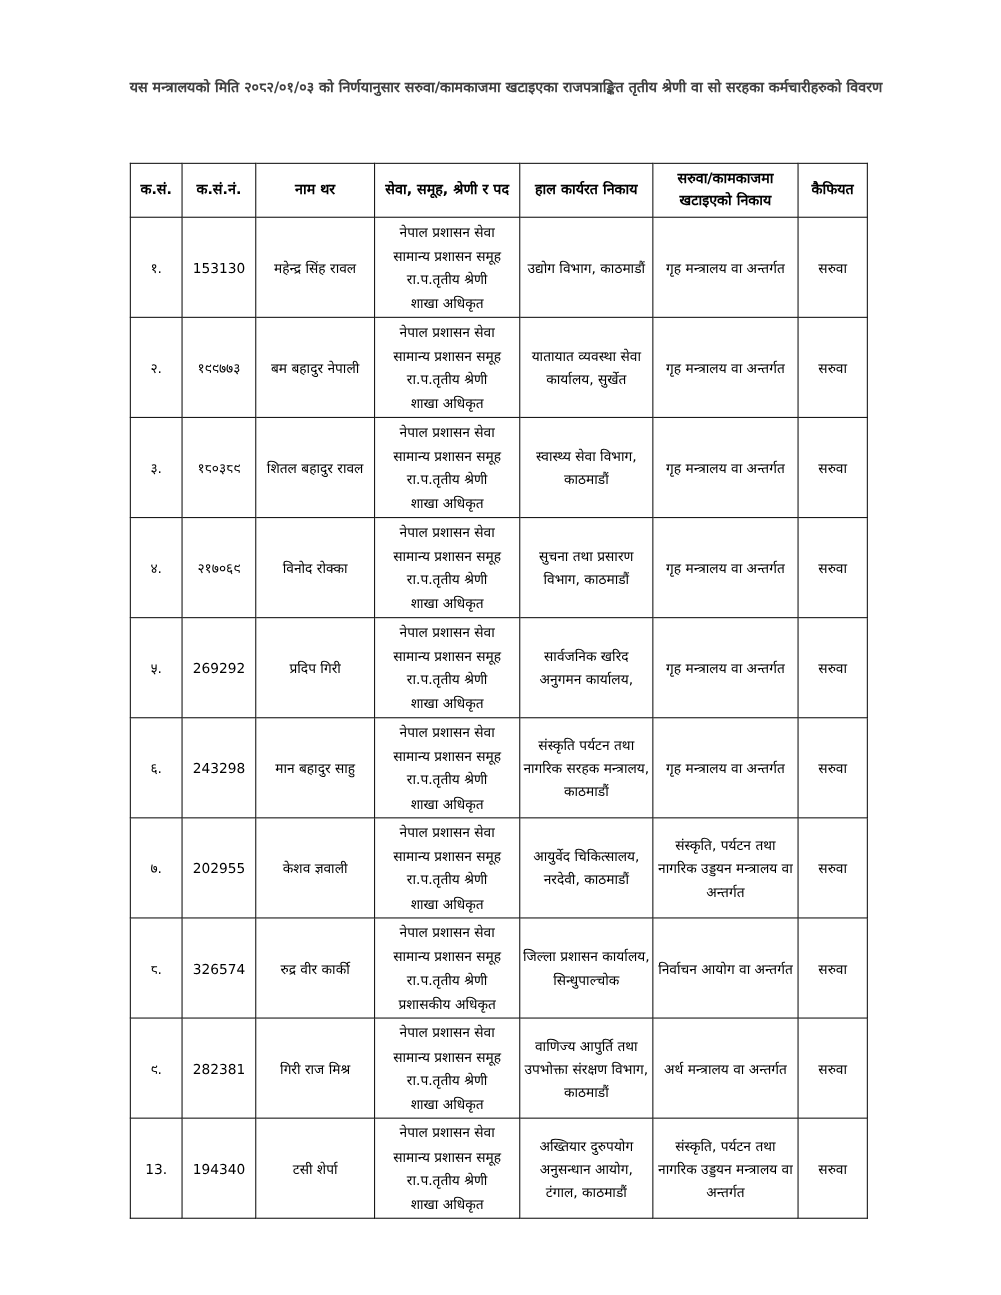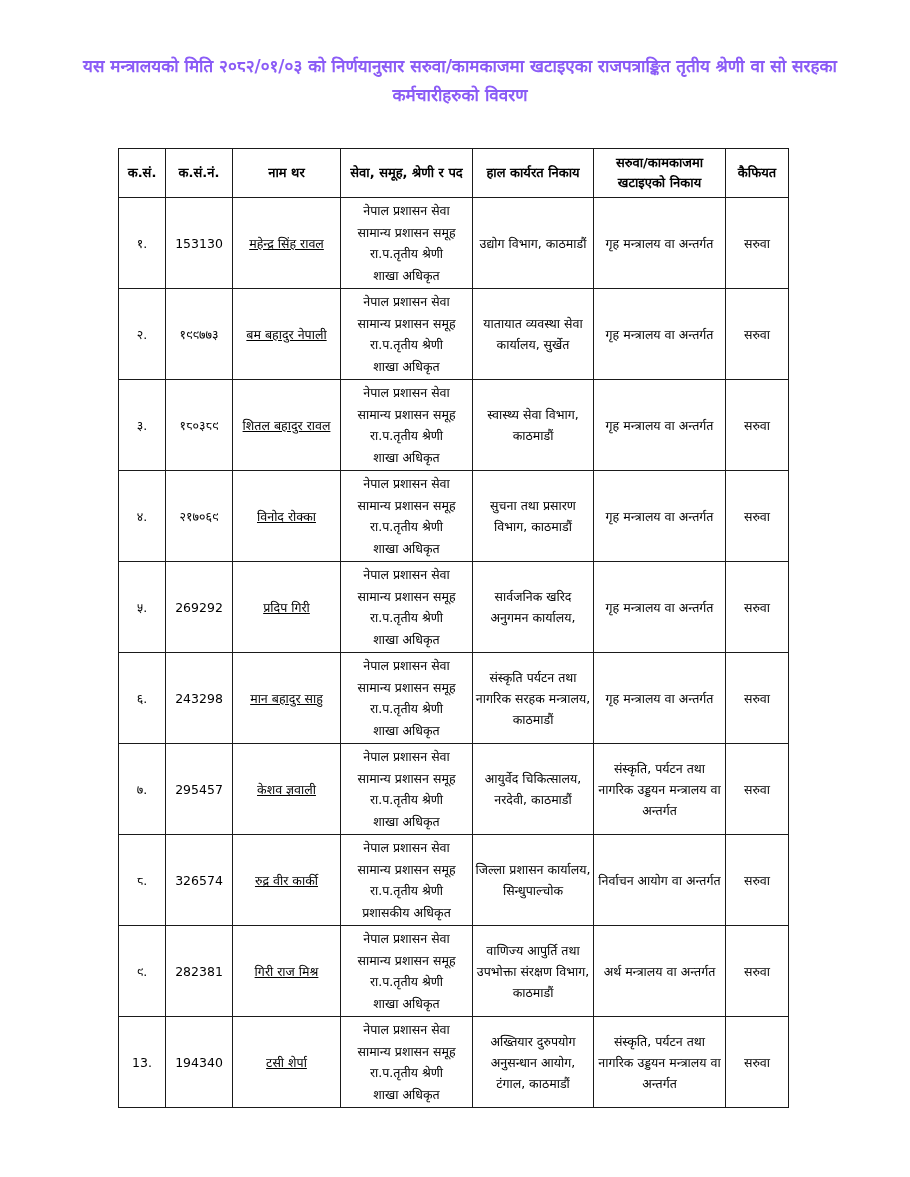--- a/index.html
+++ b/index.html
@@ -9,28 +9,28 @@
   }
   body {
     width: 910px;
     height: 1177px;
     position: relative;
     font-family: "DejaVu Sans", "Liberation Sans", sans-serif;
     color: #000000;
   }
   .doc-title {
     position: absolute;
-    top: 52px;
+    top: 66px;
     left: 75px;
     width: 770px;
     text-align: center;
-    font-size: 17px;
+    font-size: 13px;
     font-weight: bold;
     line-height: 29px;
-    color: #8b5cf6;
+    color: #404040;
   }
   table.roster {
     position: absolute;
     top: 148px;
     left: 118px;
     width: 670px;
     border-collapse: collapse;
     table-layout: fixed;
   }
   table.roster th,
@@ -56,21 +56,20 @@
   col.c-sn   { width: 47px; }
   col.c-emp  { width: 67px; }
   col.c-name { width: 108px; }
   col.c-svc  { width: 132px; }
   col.c-cur  { width: 121px; }
   col.c-dep  { width: 132px; }
   col.c-rem  { width: 63px; }
   td.name-cell {
     text-align: left;
     padding-left: 4px;
-    text-decoration: underline;
   }
   td.service-cell div {
     line-height: 21.5px;
   }
 </style>
 </head>
 <body>
 
 <div class="doc-title">यस मन्त्रालयको मिति २०८२/०१/०३ को निर्णयानुसार सरुवा/कामकाजमा खटाइएका राजपत्राङ्कित तृतीय श्रेणी वा सो सरहका कर्मचारीहरुको विवरण</div>
 
@@ -181,21 +180,21 @@
           <div>रा.प.तृतीय श्रेणी</div>
           <div>शाखा अधिकृत</div>
         </td>
     <td>संस्कृति पर्यटन तथा नागरिक सरहक मन्त्रालय, काठमाडौं</td>
     <td>गृह मन्त्रालय वा अन्तर्गत</td>
     <td>सरुवा</td>
   </tr>
 
   <tr>
     <td>७.</td>
-    <td>295457</td>
+    <td>202955</td>
     <td class="name-cell">केशव ज्ञवाली</td>
     <td class="service-cell">
           <div>नेपाल प्रशासन सेवा</div>
           <div>सामान्य प्रशासन समूह</div>
           <div>रा.प.तृतीय श्रेणी</div>
           <div>शाखा अधिकृत</div>
         </td>
     <td>आयुर्वेद चिकित्सालय, नरदेवी, काठमाडौं</td>
     <td>संस्कृति, पर्यटन तथा नागरिक उड्डयन मन्त्रालय वा अन्तर्गत</td>
     <td>सरुवा</td>

